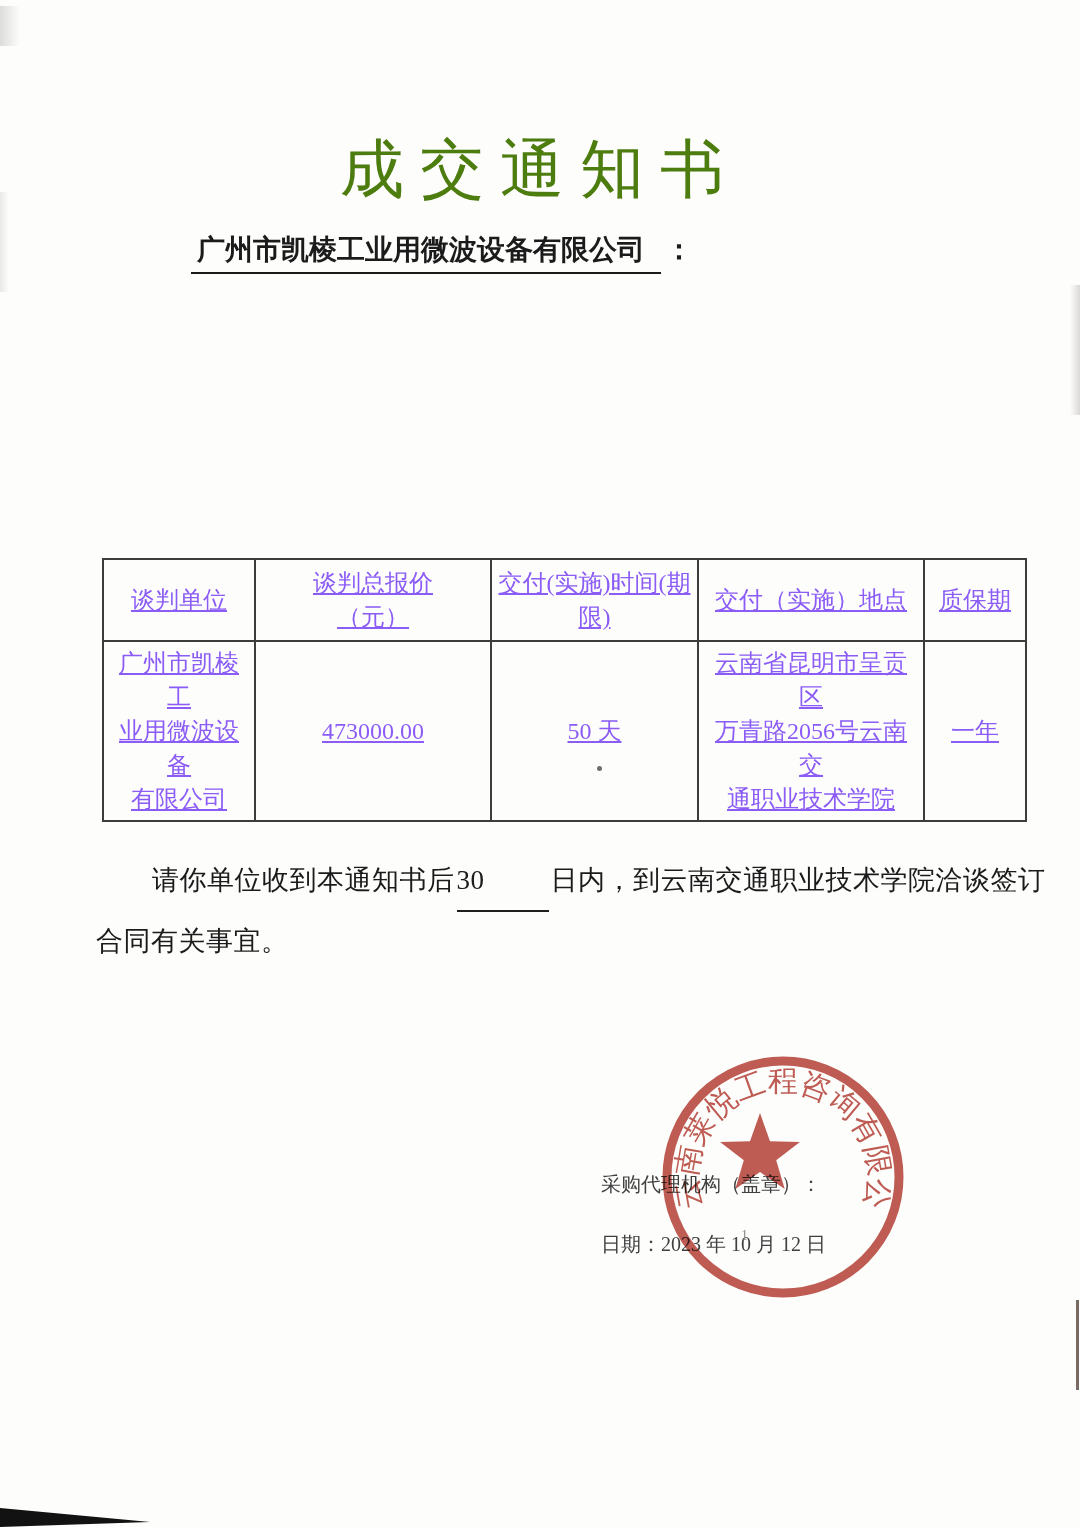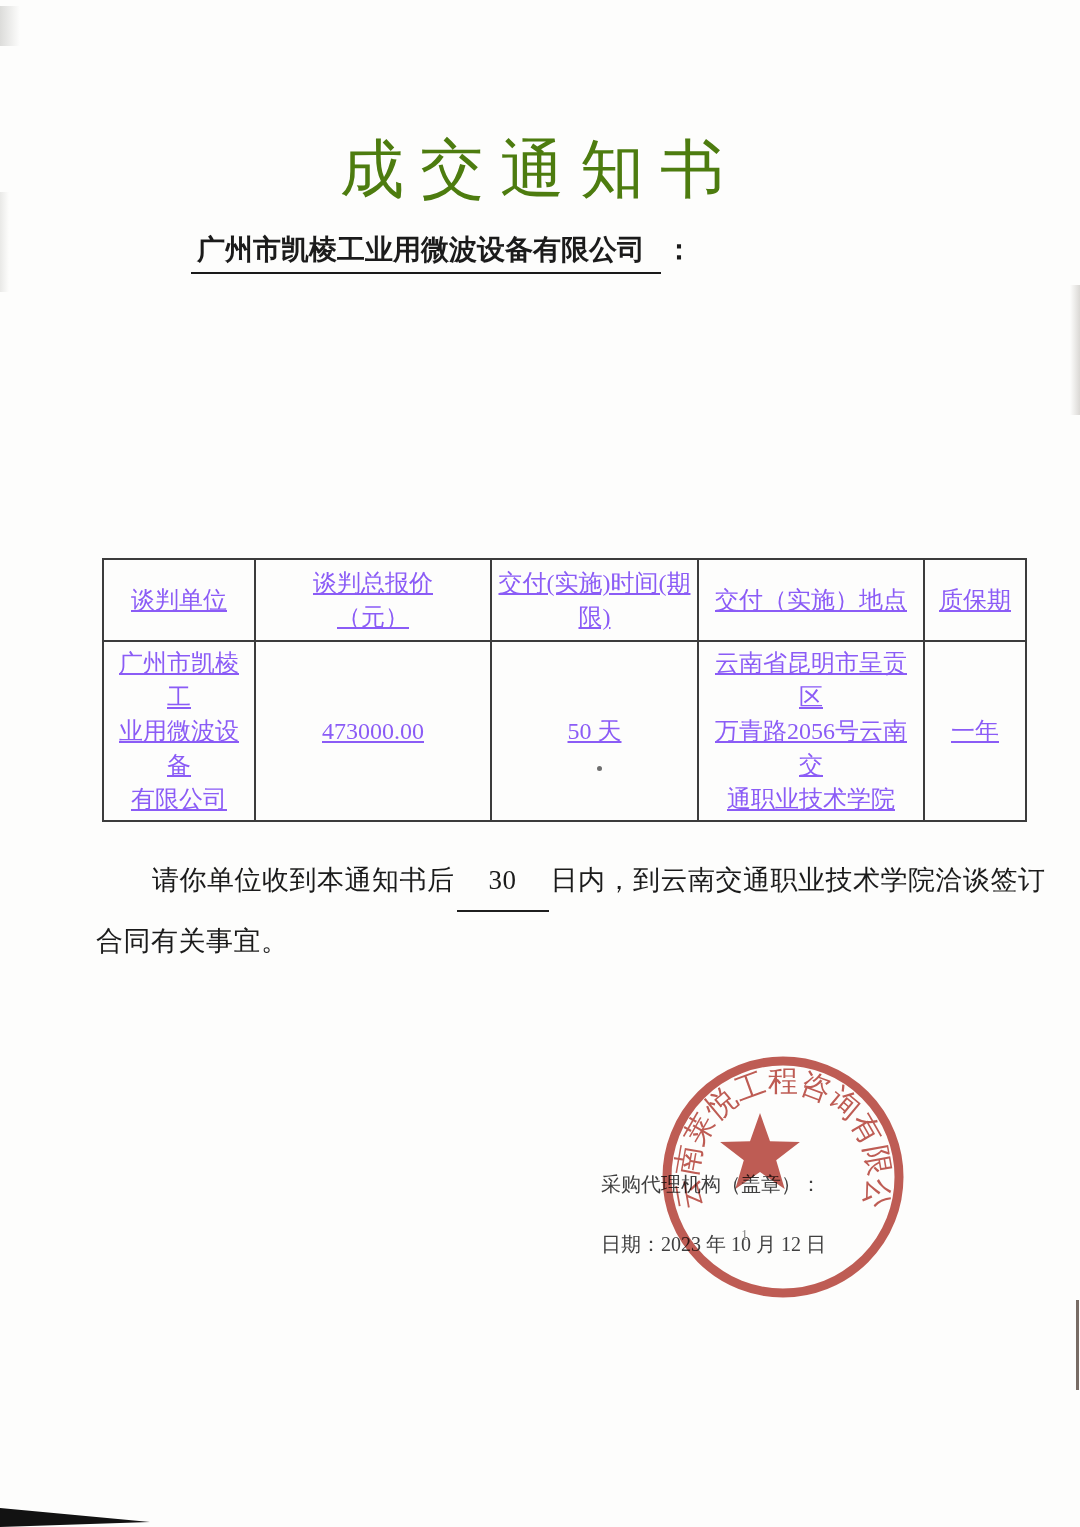--- a/index.html
+++ b/index.html
@@ -68,21 +68,20 @@
   .award-table tbody tr { height:150px; }
   .notice-para {
     position:absolute; left:96px; top:851px; width:900px;
     font-size:27px; line-height:59px;
     letter-spacing:0.5px;
   }
   .notice-para .line { white-space:nowrap; }
   .days-blank {
     display:inline-block;
     min-width:92px;
-    text-align:center;
     border-bottom:2.5px solid #1f1f1f;
     margin:0 2px;
   }
   .signature {
     position:absolute; left:601px; top:1154px;
     font-size:20px; line-height:60px;
     white-space:nowrap;
     color:#404040;
   }
   .page-mark {

